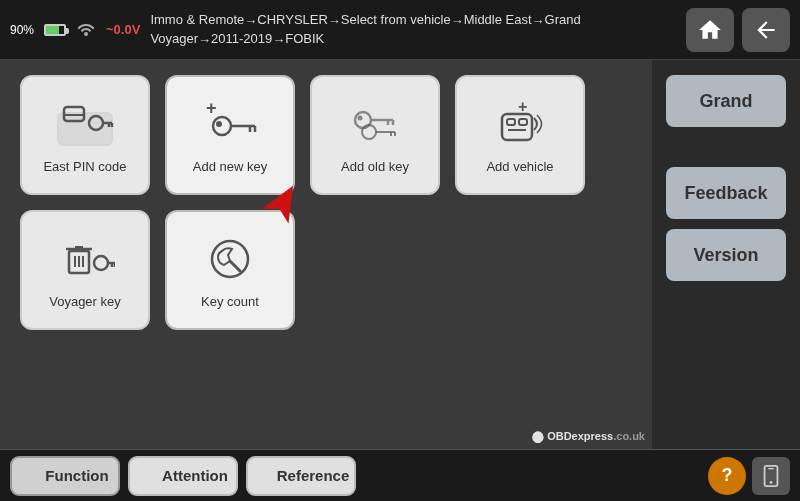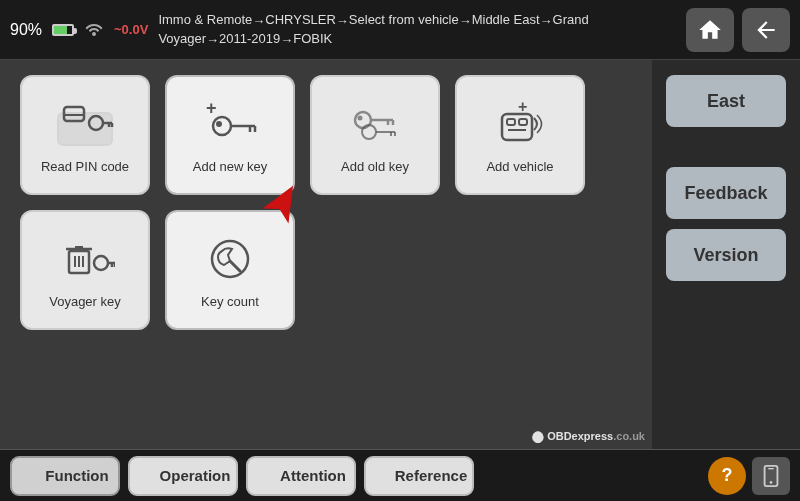--- a/index.html
+++ b/index.html
@@ -22,21 +22,21 @@
       border-bottom: 1px solid #444;
     }
     .top-bar-left {
       display: flex;
       align-items: center;
       gap: 10px;
       min-width: 110px;
     }
     .battery-pct {
       color: #fff;
-      font-size: 16px;
+      font-size: 12px;
     }
     .battery-icon {
       display: inline-block;
       width: 22px;
       height: 12px;
       border: 2px solid #ccc;
       border-radius: 2px;
       position: relative;
       background: linear-gradient(to right, #6c6 70%, transparent 70%);
     }
@@ -283,21 +283,21 @@
 
             <rect x="8" y="8" width="20" height="14" rx="3" fill="none" stroke="#555" stroke-width="2.5"></rect>
             <line x1="8" y1="16" x2="28" y2="16" stroke="#555" stroke-width="2"></line>
 
             <circle cx="40" cy="24" r="7" fill="none" stroke="#555" stroke-width="2.5"></circle>
             <line x1="47" y1="24" x2="56" y2="24" stroke="#555" stroke-width="2.5"></line>
             <line x1="53" y1="24" x2="53" y2="28" stroke="#555" stroke-width="2.5"></line>
             <line x1="56" y1="24" x2="56" y2="28" stroke="#555" stroke-width="2.5"></line>
           </svg>
         </div>
-        <span class="grid-item-label">Read PIN code</span>
+        <span class="grid-item-label">East PIN code</span>
       </div>
 
       <div class="grid-item highlighted">
         <div class="icon-area">
           <svg width="60" height="52" viewBox="0 0 60 52" fill="none">
 
             <text x="6" y="16" font-size="18" fill="#555" font-weight="bold">+</text>
 
             <circle cx="22" cy="28" r="9" fill="none" stroke="#555" stroke-width="2.5"></circle>
             <line x1="31" y1="28" x2="55" y2="28" stroke="#555" stroke-width="2.5"></line>
@@ -378,39 +378,38 @@
             <path d="M22 18 Q26 14 32 16 L28 22 L30 28 L24 32 Q18 30 18 24 Q18 20 22 18Z" fill="none" stroke="#555" stroke-width="2"></path>
             <line x1="30" y1="28" x2="40" y2="38" stroke="#555" stroke-width="3" stroke-linecap="round"></line>
           </svg>
         </div>
         <span class="grid-item-label">Key count</span>
       </div>
     </div>
   </div>
 
   <div class="sidebar">
-    <div class="sidebar-btn">East</div>
+    <div class="sidebar-btn">Grand</div>
     <div class="sidebar-btn feedback">Feedback</div>
     <div class="sidebar-btn">Version</div>
   </div>
 </div>
 
 <div style="position:absolute; left:258px; top:178px; z-index:10; pointer-events:none;">
   <svg width="50" height="50" viewBox="0 0 50 50">
     <polygon points="25,5 40,40 25,32 10,40" fill="#cc1111" transform="rotate(30, 25, 25)"></polygon>
   </svg>
 </div>
 
 <div class="obd-logo">
   <span>⬤ </span><span>OBDexpress</span><span style="color:#aaa;margin-top:36px;">.co.uk</span>
 </div>
 
 <div class="bottom-bar">
   <div class="tab-btn active">Function</div>
-  <div class="tab-btn">Operation</div>
   <div class="tab-btn">Attention</div>
   <div class="tab-btn">Reference</div>
   <div class="help-icon-wrap">
     <div class="help-circle">?</div>
     <div class="phone-icon">
       <svg width="22" height="22" viewBox="0 0 24 24" fill="#ccc">
         <rect x="5" y="1" width="14" height="22" rx="2" fill="none" stroke="#ccc" stroke-width="2"></rect>
         <circle cx="12" cy="19" r="1.5" fill="#ccc"></circle>
         <line x1="9" y1="4" x2="15" y2="4" stroke="#ccc" stroke-width="1.5"></line>
       </svg>

